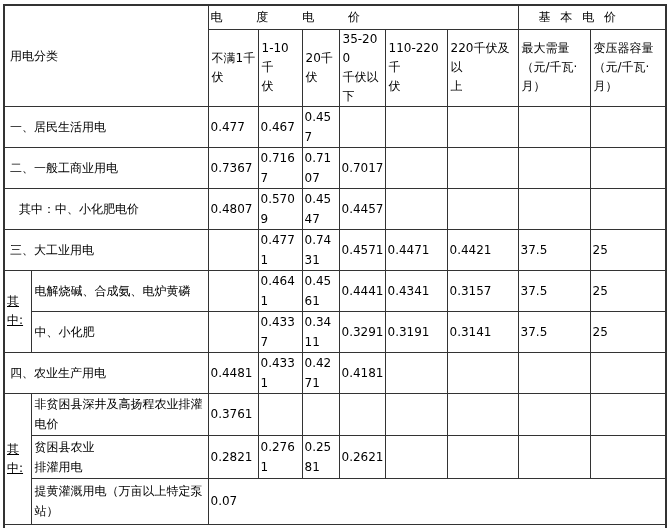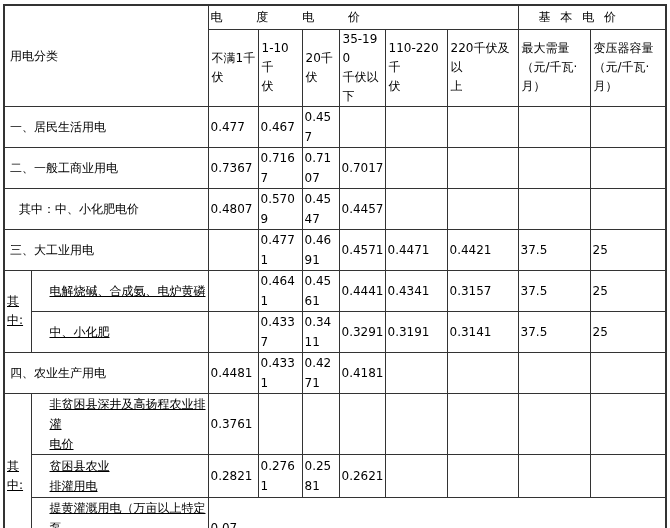--- a/index.html
+++ b/index.html
@@ -10,21 +10,21 @@
   td{border:1px solid #333333;font-size:12px;line-height:20px;
      vertical-align:middle;white-space:pre-line;overflow:hidden;
      padding:0 2px;word-break:break-all;}
   .corner{padding-left:5px;}
   .group{letter-spacing:15px;padding-left:2px;}
   .group2{letter-spacing:3px;padding-left:20px;}
   .ch{line-height:19px;padding:0 1px 0 3px;}
   .lbl{padding-left:5px;}
   .ind{padding-left:14px;}
   .side{padding:0 1px 0 2px;line-height:19px;text-decoration:underline;}
-  .lbl2{padding-left:18px;text-decoration:underline;}
+  .lbl2{padding-left:3px;}
   .val{padding:0 1px 0 2px;}
   .empty{border-left:1px solid #333;border-right:1px solid #333;}
 </style>
 </head>
 <body>
 
 <table>
   <colgroup>
     <col style="width:27px">
       <col style="width:177px">
@@ -44,21 +44,21 @@
     <td class="group" colspan="6">电 度 电 价</td>
     <td class="group2" colspan="2">基 本 电 价</td>
   </tr>
 
   <tr style="height:64px">
     <td class="ch">不满1千
 伏</td>
     <td class="ch">1-10千
 伏</td>
     <td class="ch">20千伏</td>
-    <td class="ch">35-190
+    <td class="ch">35-200
 千伏以
 下</td>
     <td class="ch">110-220千
 伏</td>
     <td class="ch">220千伏及以
 上</td>
     <td class="ch">最大需量
 （元/千瓦·
 月）</td>
     <td class="ch">变压器容量
@@ -99,21 +99,21 @@
     <td class="val"></td>
     <td class="val"></td>
     <td class="val"></td>
     <td class="val"></td>
   </tr>
 
   <tr style="height:24px">
     <td class="lbl" colspan="2">三、大工业用电</td>
     <td class="val"></td>
     <td class="val">0.4771</td>
-    <td class="val">0.4691</td>
+    <td class="val">0.7431</td>
     <td class="val">0.4571</td>
     <td class="val">0.4471</td>
     <td class="val">0.4421</td>
     <td class="val">37.5</td>
     <td class="val">25</td>
   </tr>
 
   <tr style="height:23px">
     <td class="side" rowspan="2">其中:</td>
     <td class="lbl2">电解烧碱、合成氨、电炉黄磷</td>

